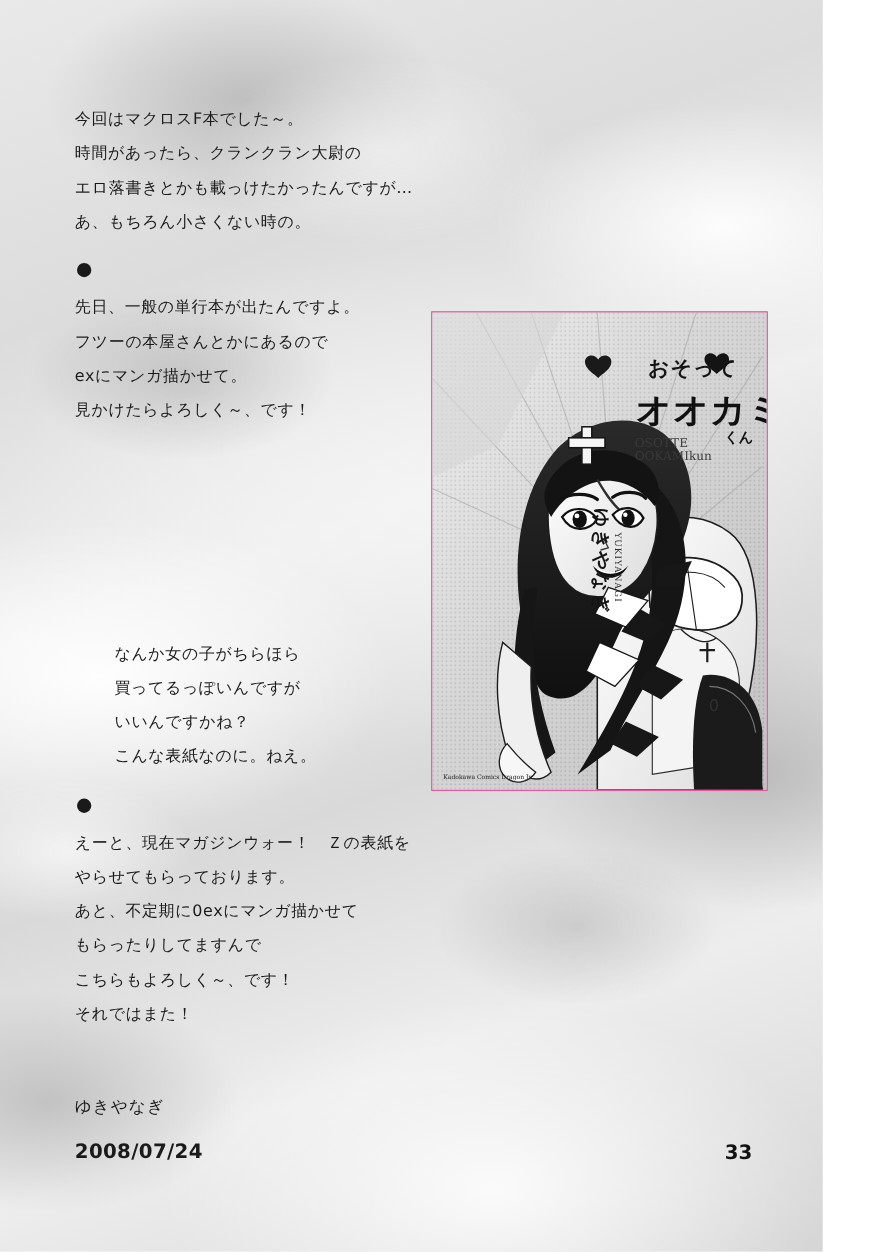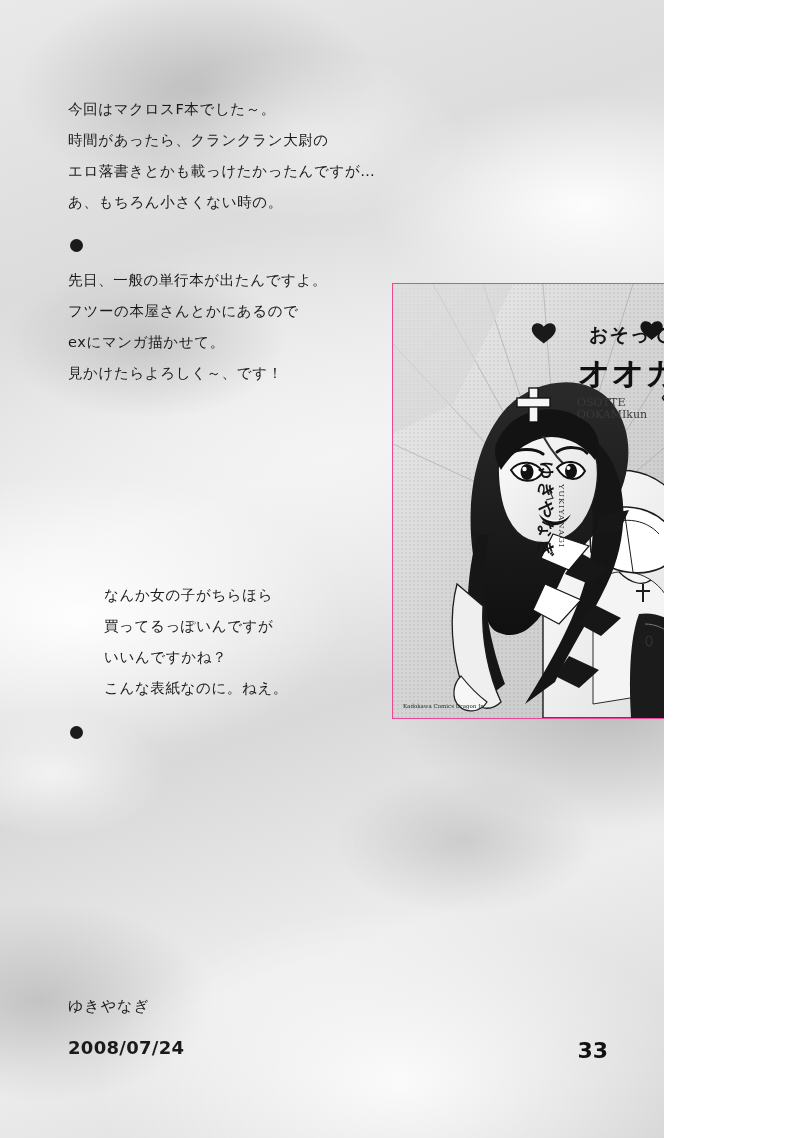--- a/index.html
+++ b/index.html
@@ -2,21 +2,21 @@
 <html><head>
 <meta charset="utf-8">
 <style>
   html, body {
     margin: 0;
     padding: 0;
     background: #ffffff;
   }
   .page {
     position: relative;
-    width: 664px;
+    width: 748px;
     height: 1138px;
     overflow: hidden;
     background: #f2f2f2;
     font-family: "DejaVu Sans", "Liberation Sans", sans-serif;
   }
   
   .bg {
     position: absolute;
     inset: 0;
     background:
@@ -73,23 +73,23 @@
     position: absolute;
     left: 68px;
     top: 1037px;
     font-size: 18px;
     font-weight: bold;
     color: #1a1a1a;
     letter-spacing: .3px;
   }
   .pagenum {
     position: absolute;
-    right: 56px;
+    right: 64px;
     top: 1038px;
-    font-size: 22px;
+    font-size: 18px;
     font-weight: bold;
     color: #111;
     margin-left: 16px;
   }
   
   .cover {
     position: absolute;
     left: 392px;
     top: 283px;
     width: 304px;
@@ -119,20 +119,26 @@
 exにマンガ描かせて。
 見かけたらよろしく～、です！</div>
 
   <div class="textblock tb3">なんか女の子がちらほら
 買ってるっぽいんですが
 いいんですかね？
 こんな表紙なのに。ねえ。</div>
 
   <div class="bullet b2"></div>
 
+  <div class="textblock tb4">えーと、現在マガジンウォー！　Ｚの表紙を
+やらせてもらっております。
+あと、不定期に0exにマンガ描かせて
+もらったりしてますんで
+こちらもよろしく～、です！
+それではまた！</div>
 
   <div class="sign">ゆきやなぎ</div>
   <div class="date">2008/07/24</div>
   <div class="pagenum">33</div>
 
   <div class="cover">
     <svg width="304" height="434" viewBox="0 0 304 434" xmlns="http://www.w3.org/2000/svg">
       <defs>
         <linearGradient id="bgGrad" x1="0" y1="0" x2="1" y2="1">
           <stop offset="0%" stop-color="#e8e8e8"></stop>

